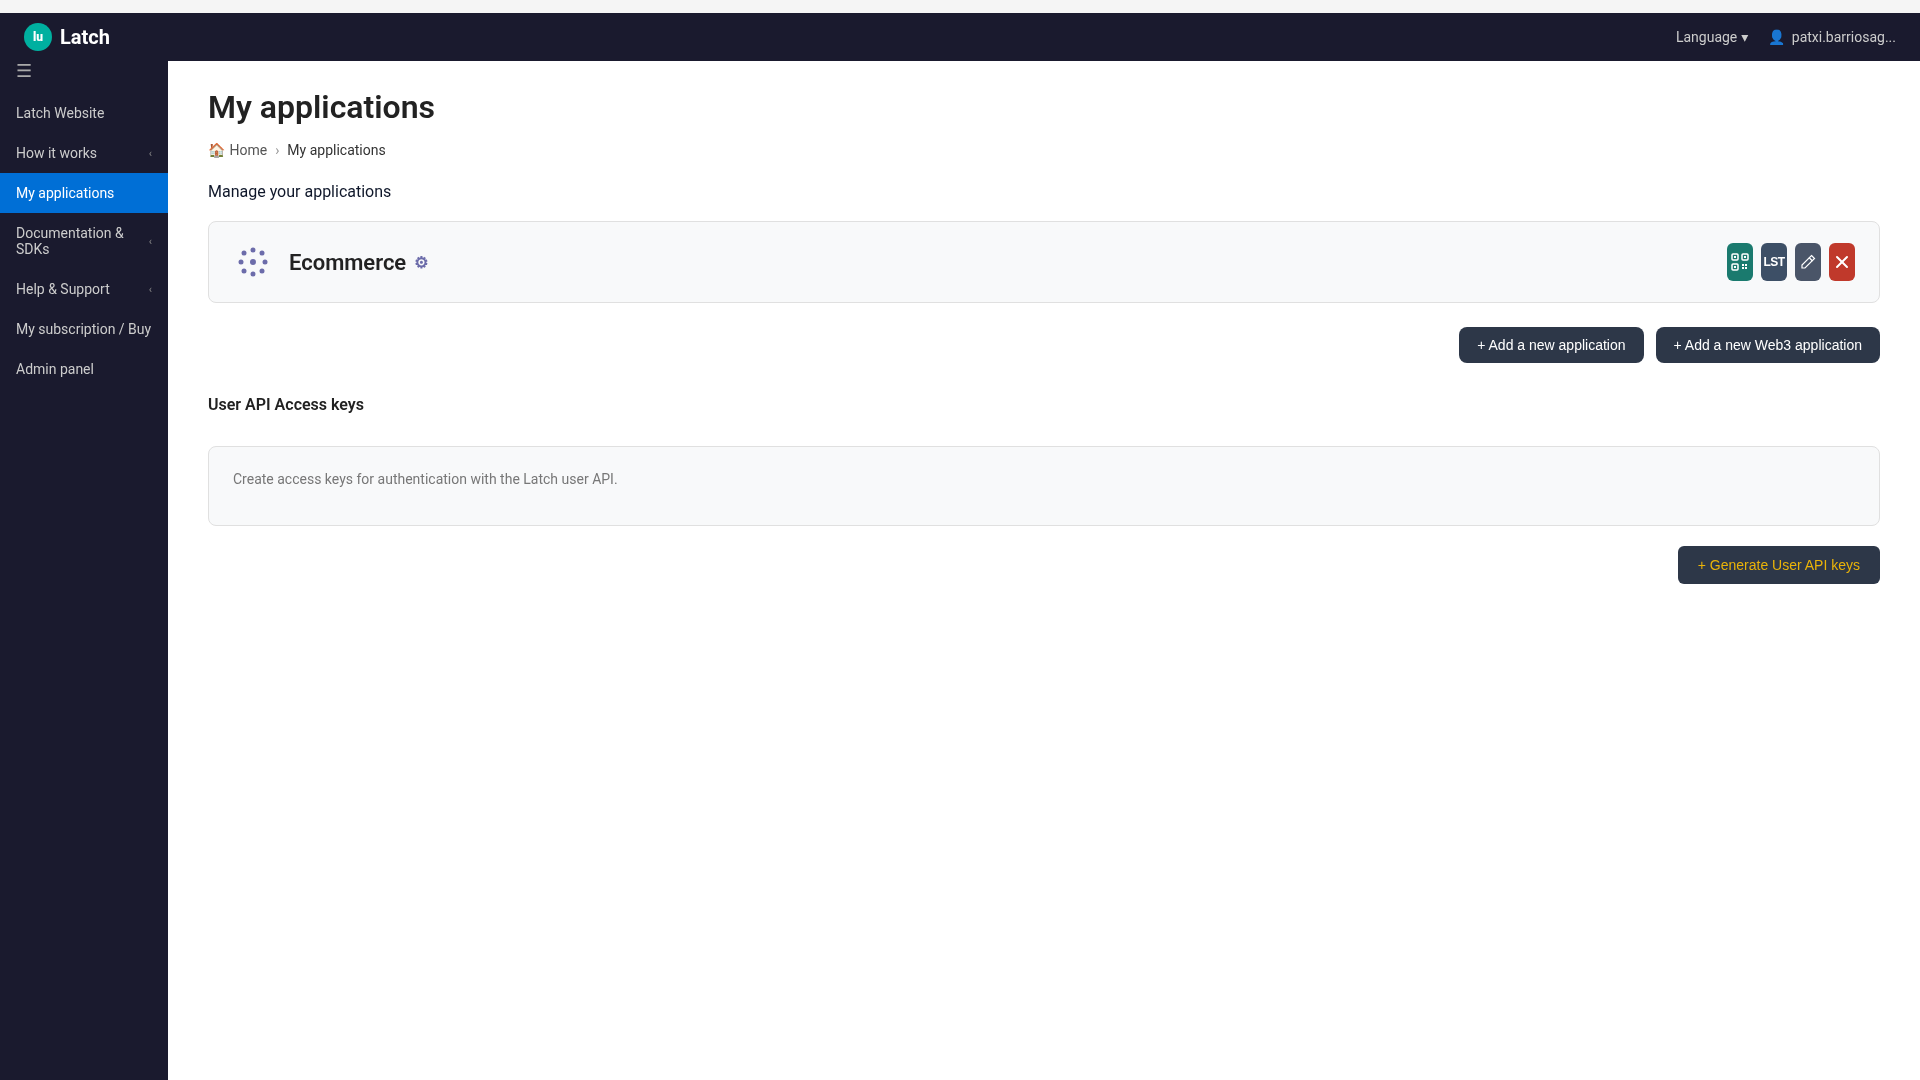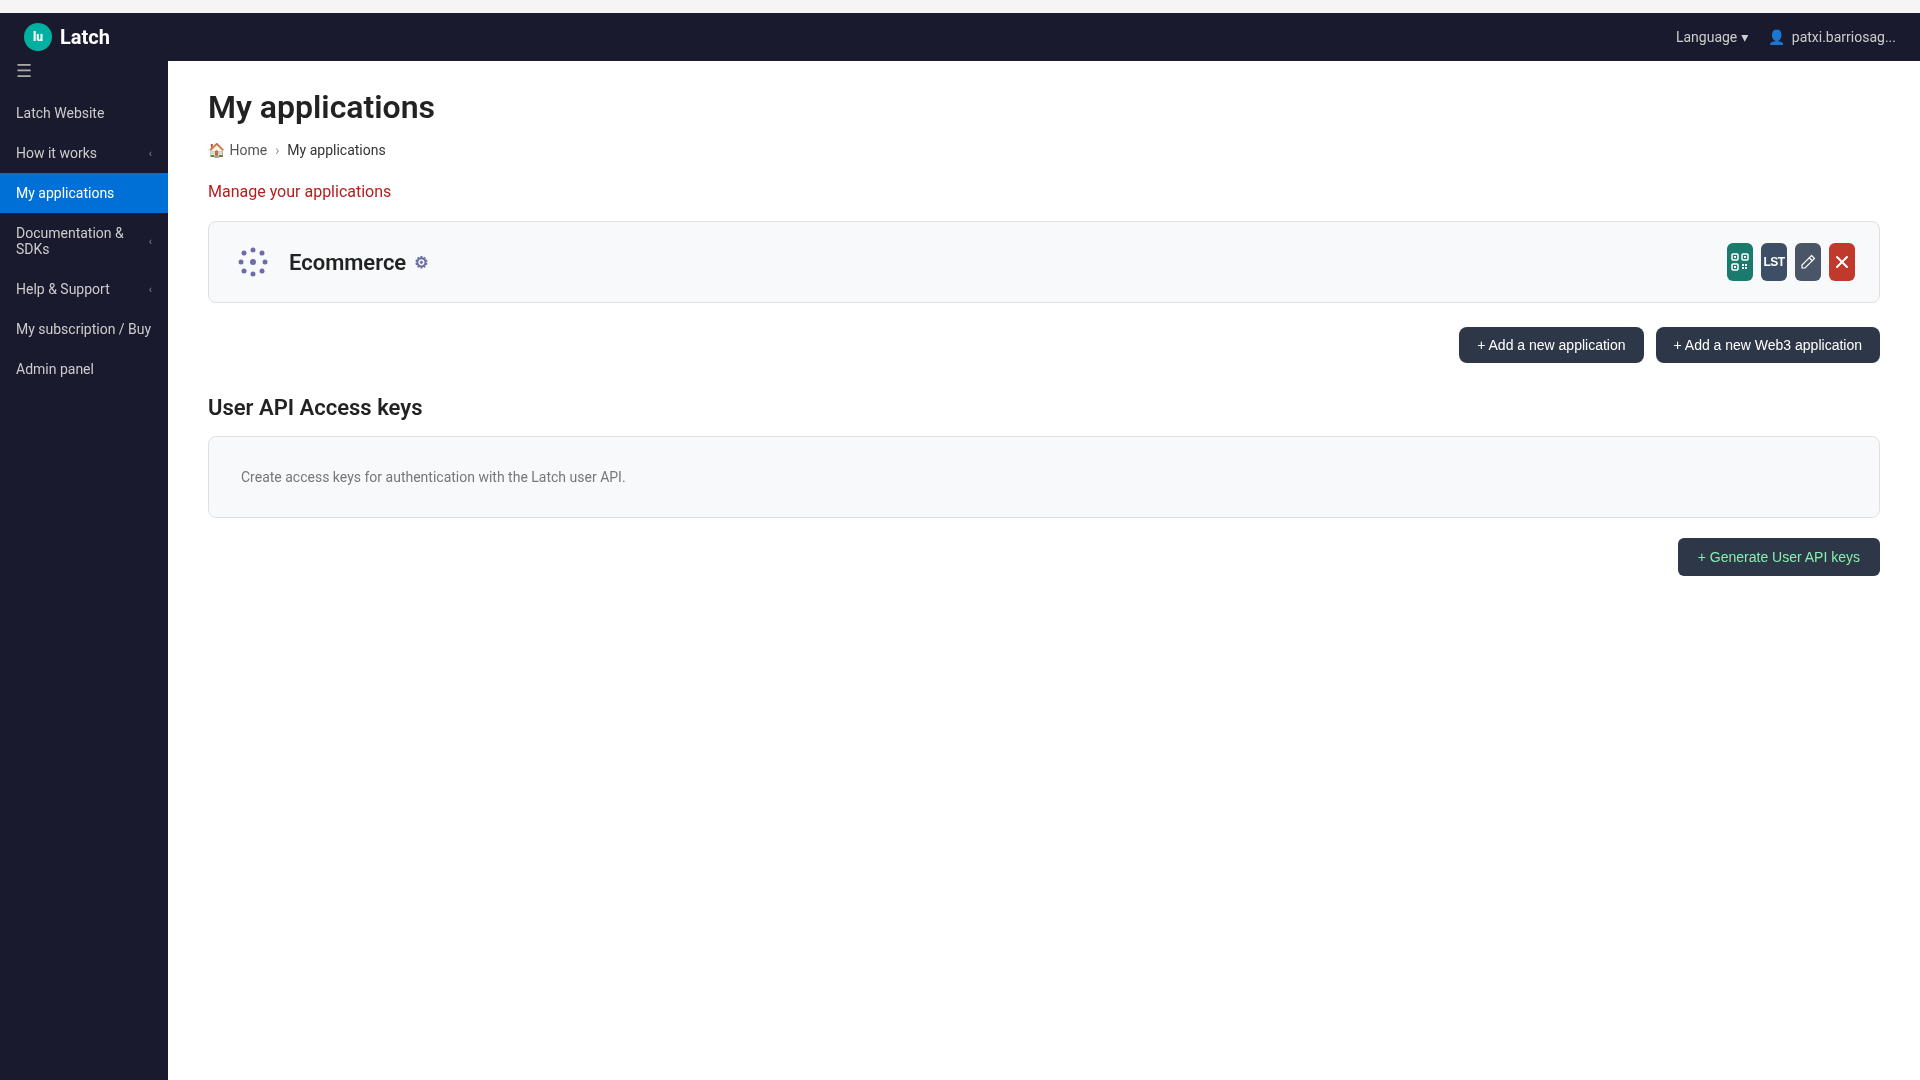--- a/index.html
+++ b/index.html
@@ -127,21 +127,21 @@
       text-decoration: none;
       display: flex;
       align-items: center;
       gap: 4px;
     }
     .breadcrumb-sep { color: #999; }
     .breadcrumb-current { color: #333; }
 
     .section-subtitle {
       font-size: 16px;
-      color: #b91c1c;
+      color: #0f172a;
       margin-bottom: 20px;
     }
 
     
     .app-card {
       background: #f8f9fa;
       border: 1px solid #e0e0e0;
       border-radius: 8px;
       padding: 20px 24px;
       display: flex;
@@ -212,45 +212,45 @@
       padding: 10px 18px;
       font-size: 14px;
       cursor: pointer;
       display: flex;
       align-items: center;
       gap: 6px;
     }
 
     
     .section-title {
-      font-size: 22px;
+      font-size: 16px;
       font-weight: 600;
       color: #222;
-      margin-bottom: 16px;
+      margin-bottom: 32px;
     }
     .api-card {
       background: #f8f9fa;
       border: 1px solid #e0e0e0;
       border-radius: 8px;
-      padding: 32px;
+      padding: 24px;
       margin-bottom: 20px;
       min-height: 80px;
     }
     .api-card-text {
       font-size: 14px;
       color: #777;
     }
     .btn-row-api {
       display: flex;
       justify-content: flex-end;
       margin-bottom: 32px;
     }
     .btn-dark-lg {
       background: #2d3748;
-      color: #86efac;
+      color: #eab308;
       border: none;
       border-radius: 6px;
       padding: 11px 20px;
       font-size: 14px;
       cursor: pointer;
       display: flex;
       align-items: center;
       gap: 6px;
     }
 

